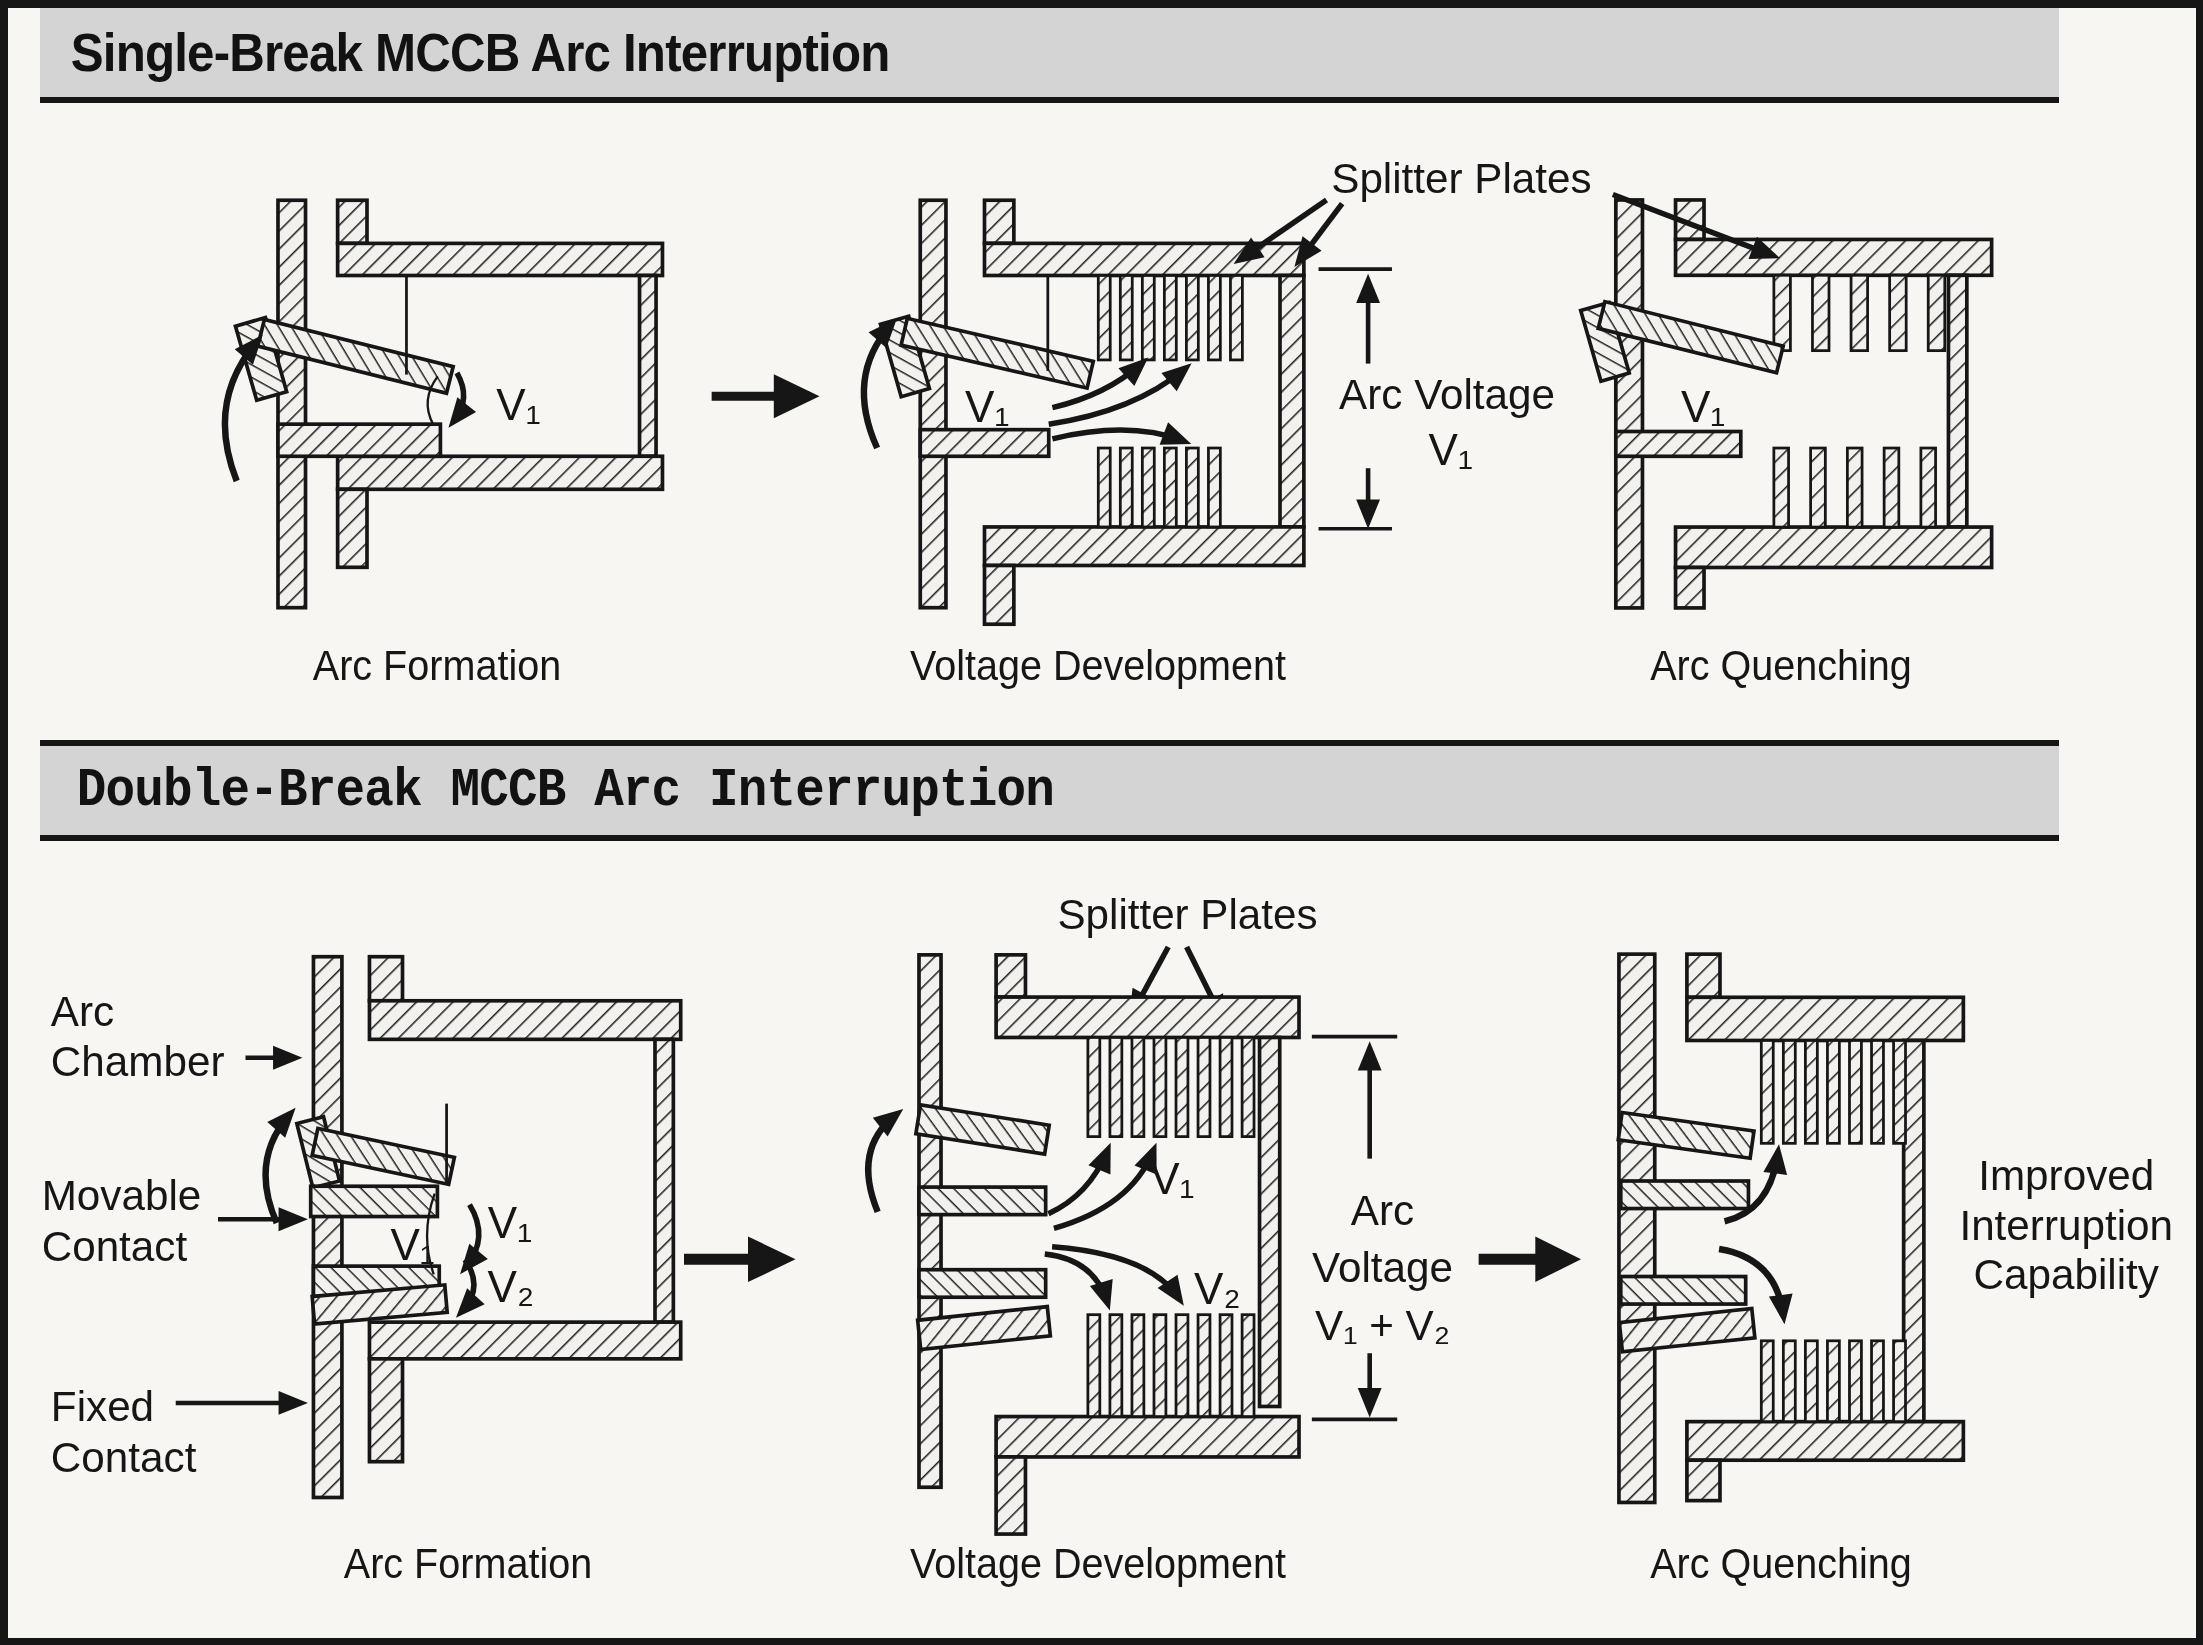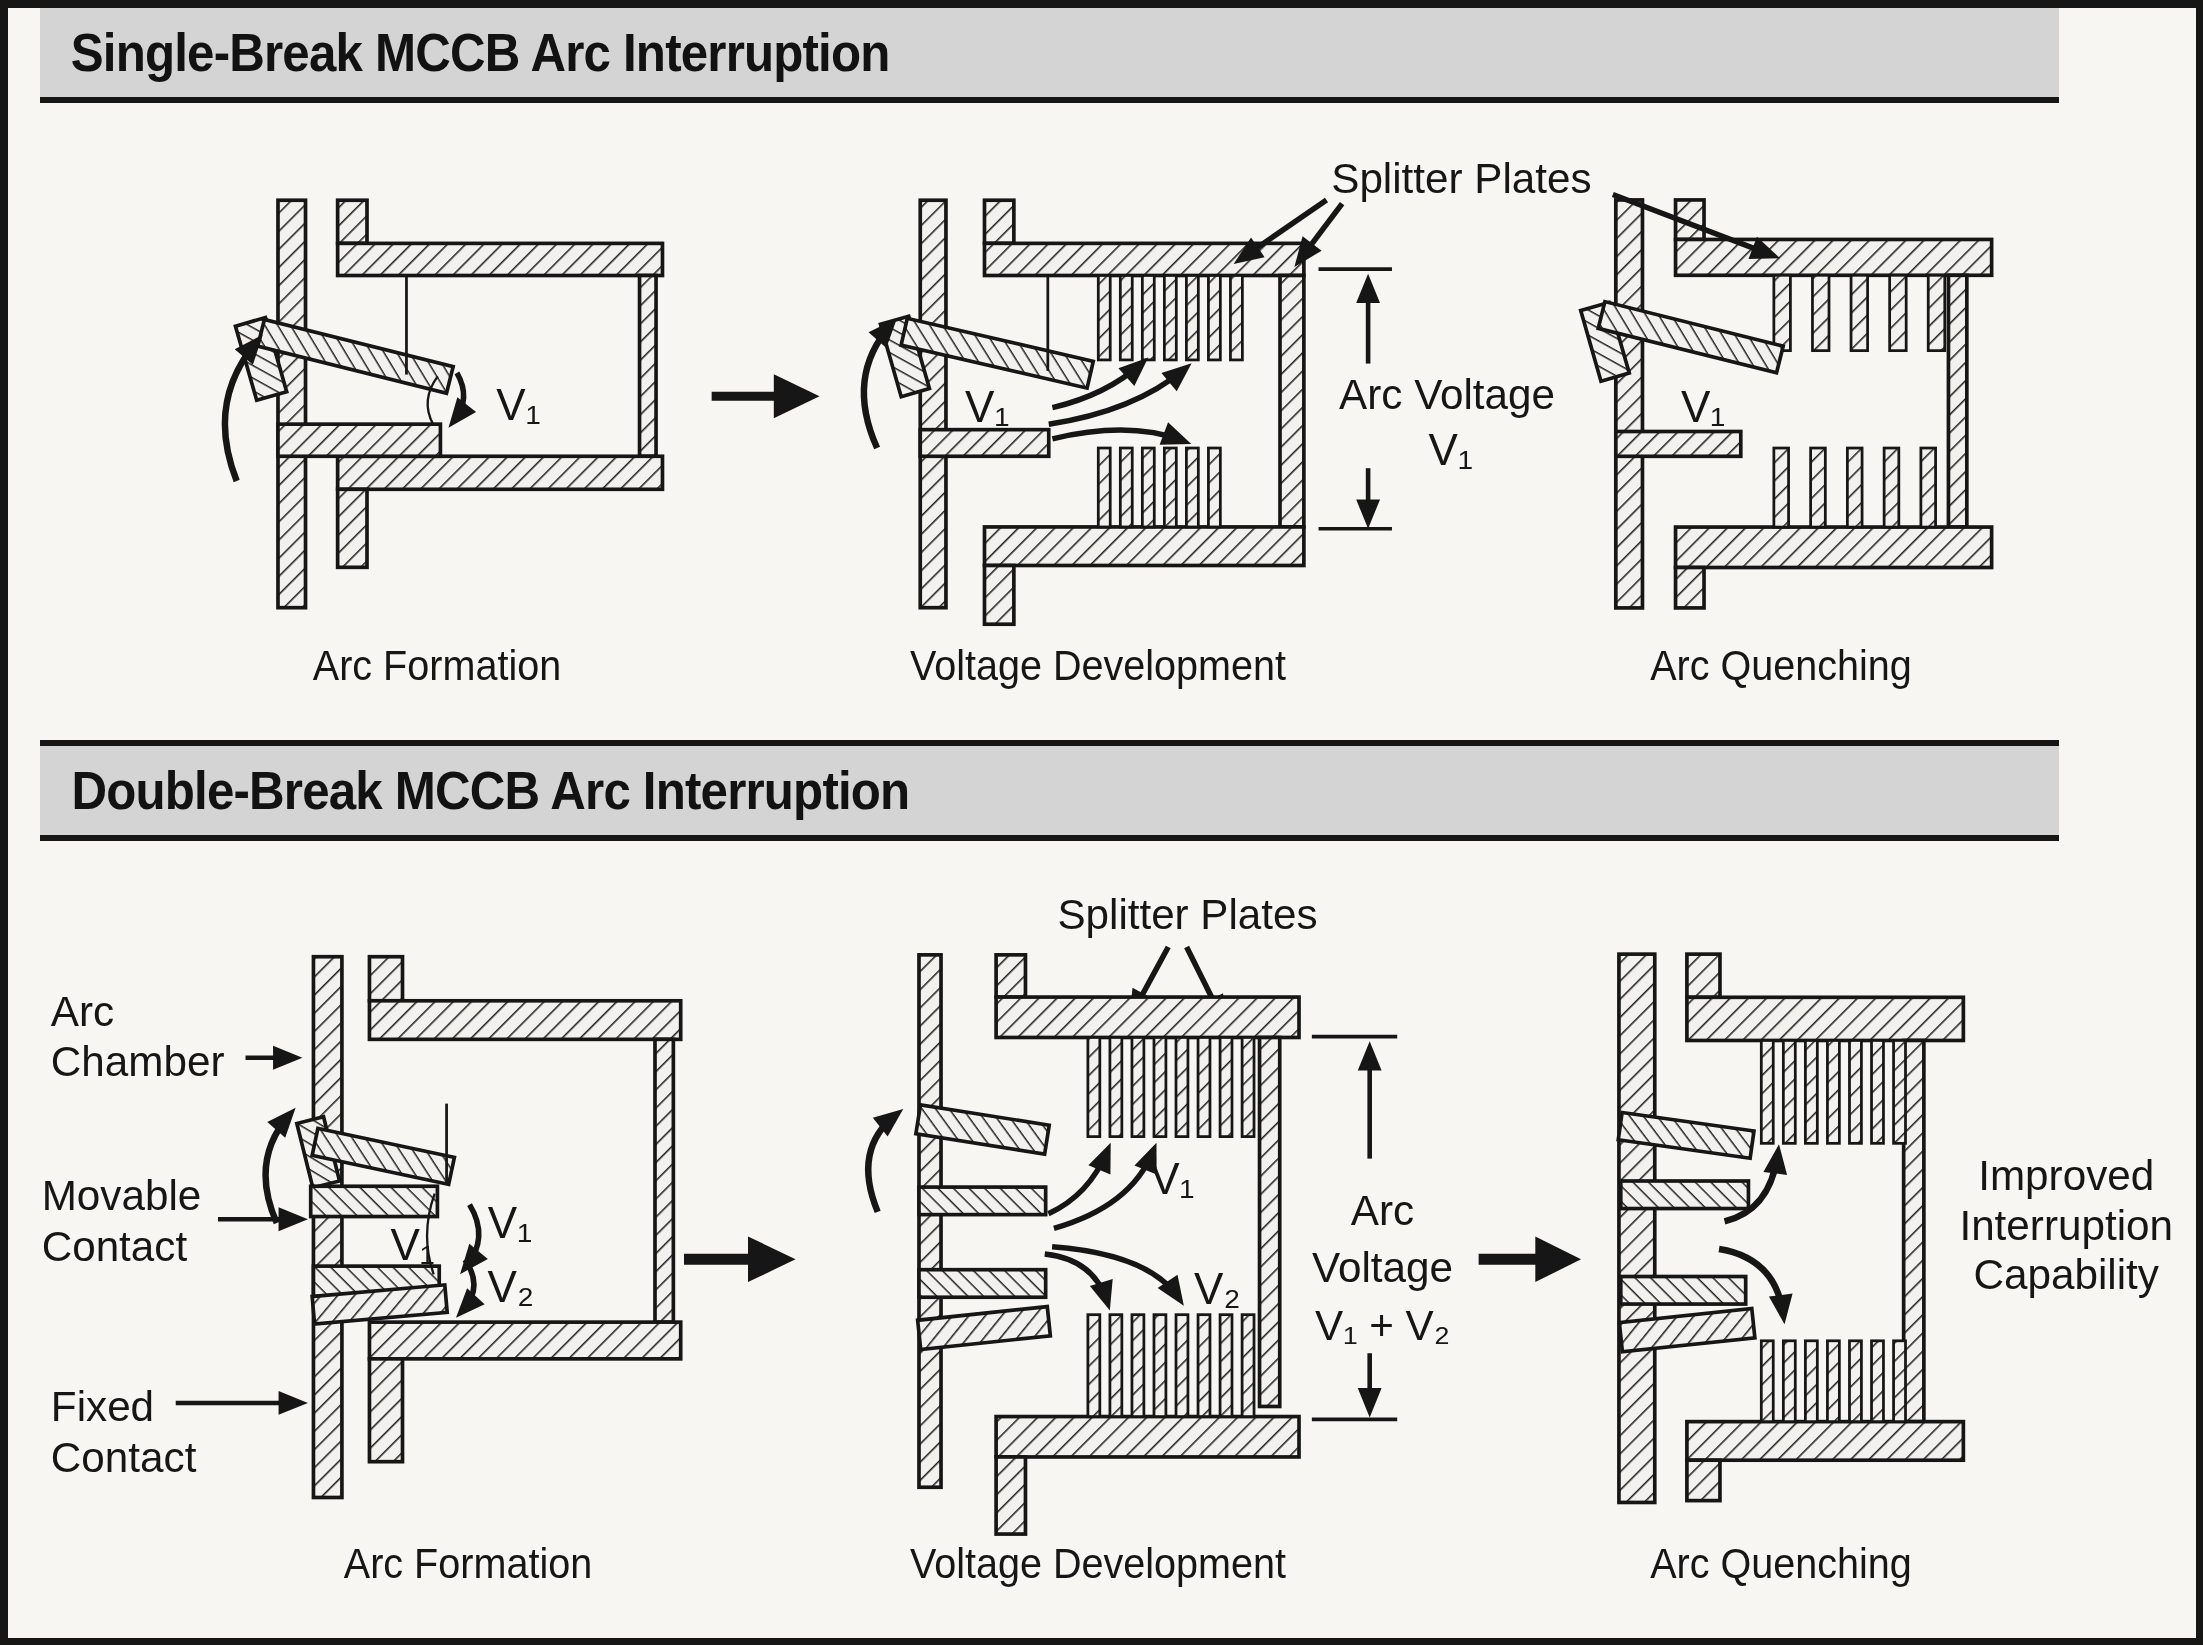--- a/index.html
+++ b/index.html
@@ -5,21 +5,21 @@
   html,body{margin:0;padding:0;background:#777;}
   .page{
     position:relative;width:2204px;height:1646px;box-sizing:border-box;
     background:#f7f6f3;border:8.3px solid #161616;overflow:hidden;
     font-family:"Liberation Sans","DejaVu Sans",sans-serif;color:#161616;
   }
   .titlebar{
     position:absolute;left:0;width:2019px;height:89px;background:#d4d4d4;
     border-bottom:6.4px solid #161616;display:flex;align-items:center;justify-content:flex-start;margin-left:32px;
   }
-  #titlebar-double{border-top:6.4px solid #161616;}
+  #titlebar-double{border-top:6.4px solid #161616;font-family:Liberation Mono, monospace;}
   .titlebar .title{
     font-size:53px;font-weight:700;letter-spacing:-0.9px;transform:scaleX(.93);
     white-space:nowrap;color:#121212;
   }
   .stage-label{
     position:absolute;width:478px;text-align:center;font-size:43px;color:#161616;
     white-space:nowrap;transform:scaleX(.92);
   }
   svg.diag{position:absolute;overflow:visible;}
   .sh  {fill:url(#hF);stroke:#161616;stroke-width:4;}

